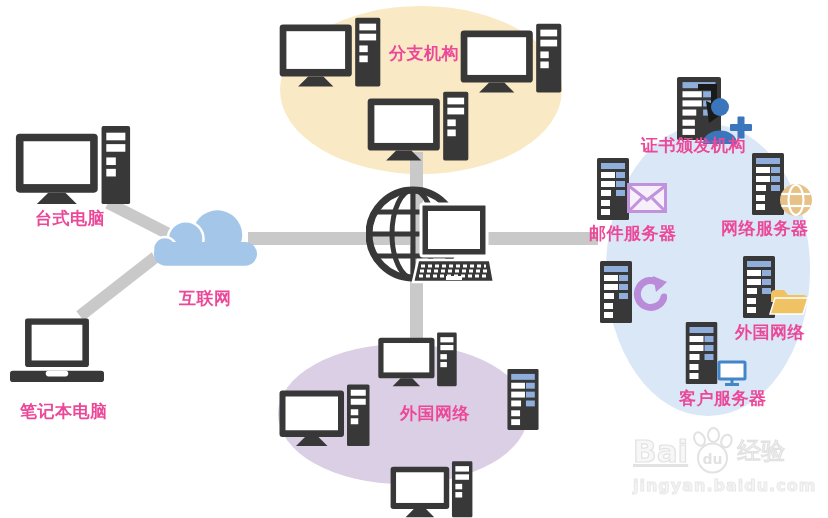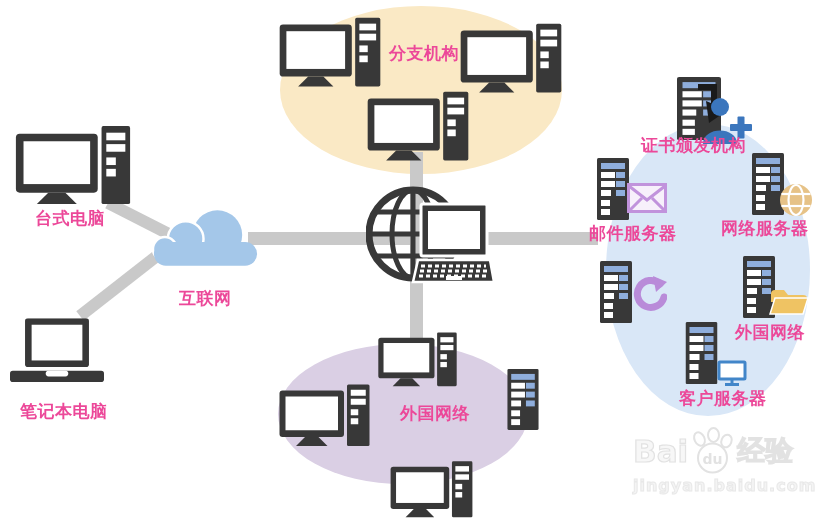--- a/index.html
+++ b/index.html
@@ -12,22 +12,22 @@
   .line{position:absolute;background:#C9C9C9;}
   .l-vert{left:410px;top:152px;width:13px;height:196px;}
   .l-horiz{left:248px;top:232px;width:350px;height:13px;}
   .l-desktop{left:108px;top:197px;width:95px;height:12px;transform-origin:left center;transform:rotate(27deg);}
   .l-laptop{left:80px;top:310px;width:112px;height:12px;transform-origin:left center;transform:rotate(-38deg);}
   .icon{position:absolute;}
   .lbl{position:absolute;font-size:17px;font-weight:600;color:#ec4899;white-space:nowrap;letter-spacing:.5px;}
   
   .wm{position:absolute;left:633px;top:427px;width:180px;}
   .wm-row1{display:flex;align-items:center;}
-  .wm-bai{font-size:31px;font-weight:bold;color:#f7f7f7;-webkit-text-stroke:1.2px #e2e2e2;}
-  .wm-jy{font-size:28px;font-weight:bold;color:#f7f7f7;-webkit-text-stroke:1.2px #e2e2e2;margin-left:2px;}
+  .wm-bai{font-size:31px;font-weight:bold;color:#f7f7f7;text-decoration:underline;-webkit-text-stroke:1.2px #e2e2e2;}
+  .wm-jy{font-size:24px;font-weight:normal;color:#f7f7f7;-webkit-text-stroke:1.2px #e2e2e2;margin-left:2px;}
   .wm-url{font-size:16px;font-weight:bold;color:#f4f4f4;-webkit-text-stroke:1px #e8e8e8;margin-top:1px;letter-spacing:1px;}
 </style>
 </head>
 <body>
 
 <div class="canvas">
 
   <svg width="0" height="0" style="position:absolute" aria-hidden="true">
     <defs>
       <clipPath id="gclip">

